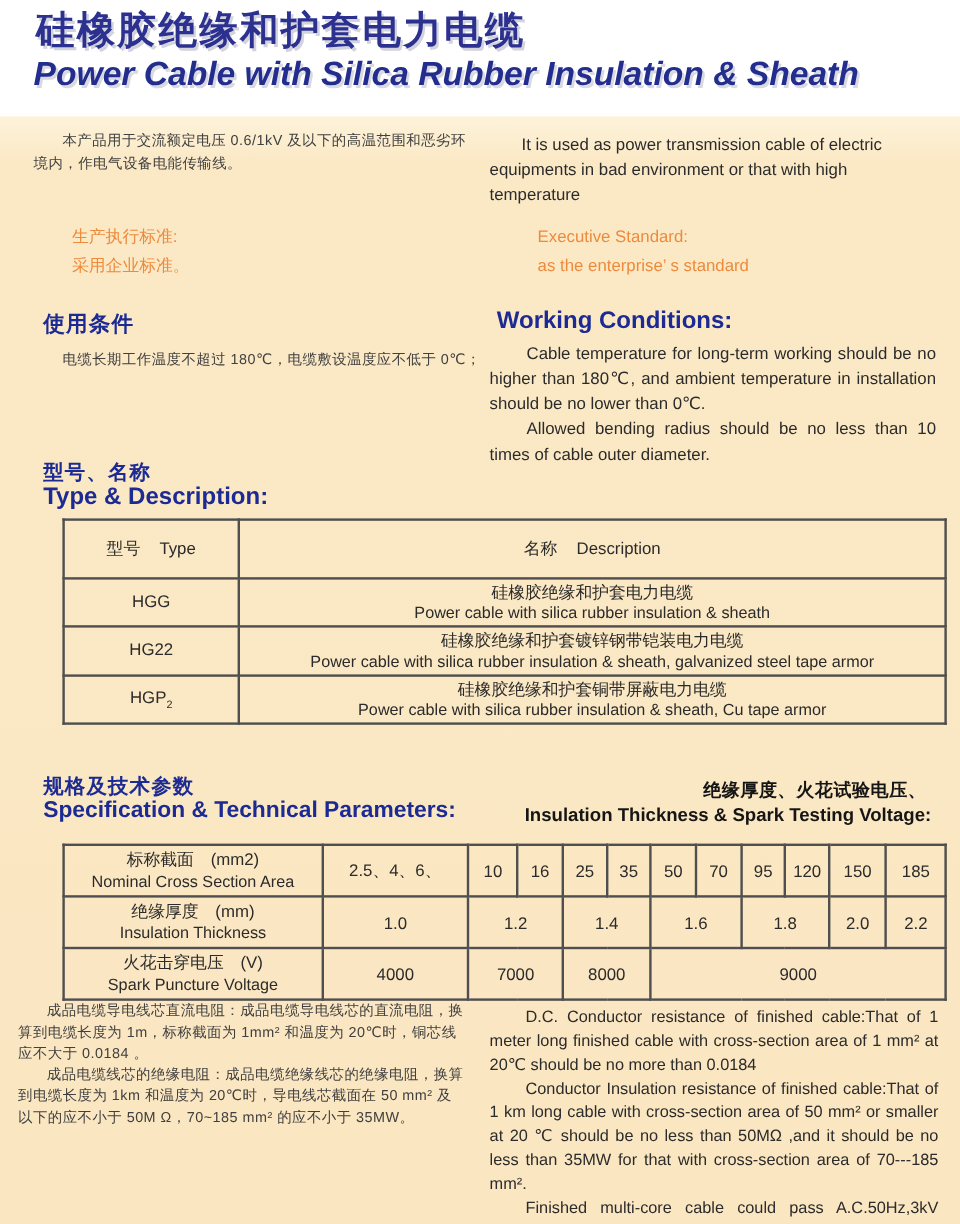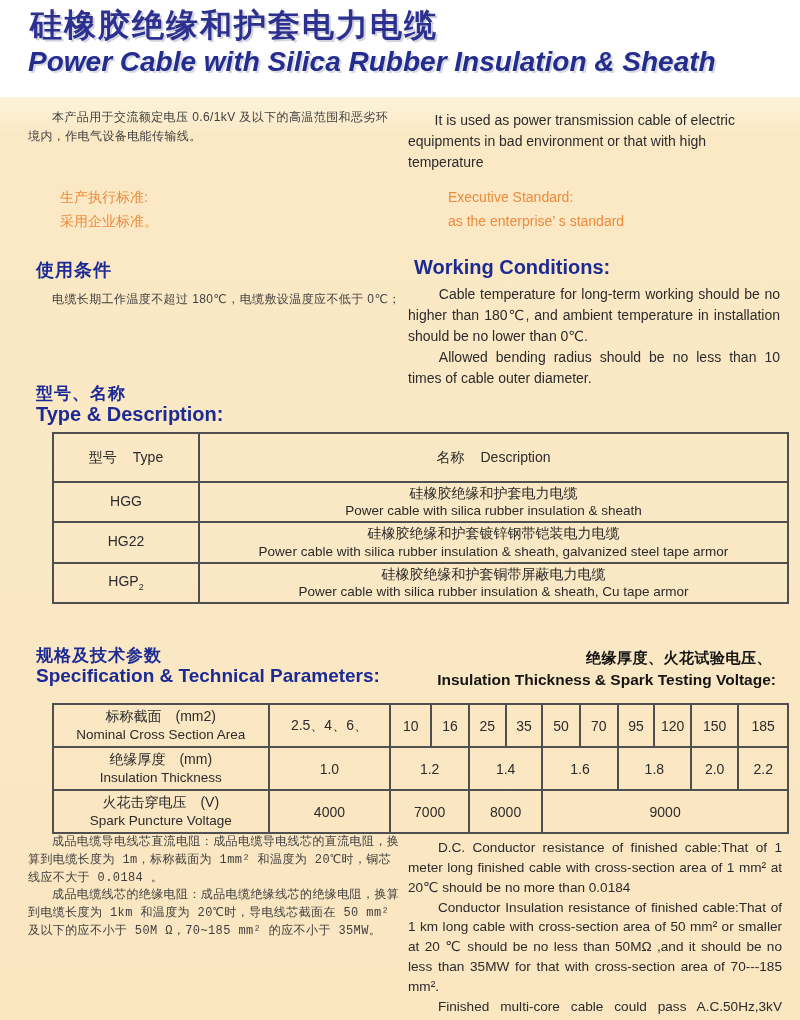--- a/index.html
+++ b/index.html
@@ -177,21 +177,21 @@
         <div class="l2">Spark Puncture Voltage</div>
       </td>
       <td>4000</td>
       <td colspan="2">7000</td>
       <td colspan="2">8000</td>
       <td colspan="6">9000</td>
     </tr>
   </tbody>
     </table>
 
-  <div class="abs cn-body" style="left:28px; top:834px; width:374px; line-height:1.48;font-family:Liberation Mono, monospace;">
+  <div class="abs cn-body" style="left:15px; top:834px; width:374px; line-height:1.48;">
     <p class="indent2">成品电缆导电线芯直流电阻：成品电缆导电线芯的直流电阻，换算到电缆长度为 1m，标称截面为 1mm² 和温度为 20℃时，铜芯线应不大于 0.0184 。</p>
     <p class="indent2">成品电缆线芯的绝缘电阻：成品电缆绝缘线芯的绝缘电阻，换算到电缆长度为 1km 和温度为 20℃时，导电线芯截面在 50 mm² 及以下的应不小于 50M Ω，70~185 mm² 的应不小于 35MW。</p>
   </div>
   <div class="abs en-body just" style="left:408px; top:838px; width:374px; font-size:13.6px; line-height:1.46;">
     <p style="text-indent:2.2em;">D.C. Conductor resistance of finished cable:That of 1 meter long finished cable with cross-section area of 1 mm² at 20℃ should be no more than 0.0184</p>
     <p style="text-indent:2.2em;">Conductor Insulation resistance of finished cable:That of 1 km long cable with cross-section area of 50 mm² or smaller at 20 ℃ should be no less than 50MΩ ,and it should be no less than 35MW for that with cross-section area of 70---185 mm².</p>
     <p style="text-indent:2.2em;">Finished multi-core cable could pass A.C.50Hz,3kV voltage test Lasting 5 minutes.</p>
   </div>
 
 </div>

